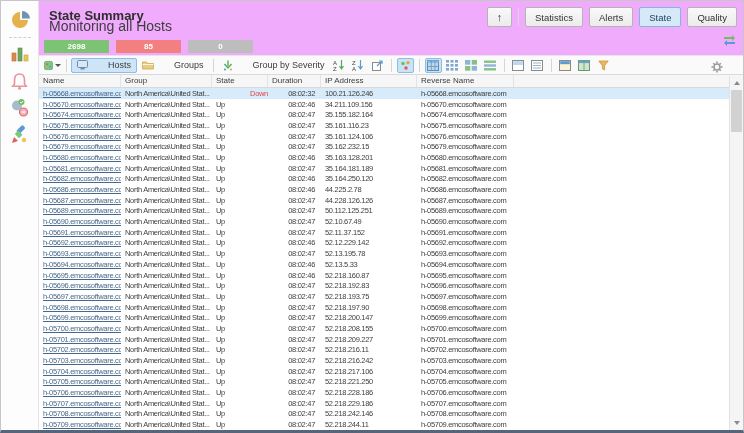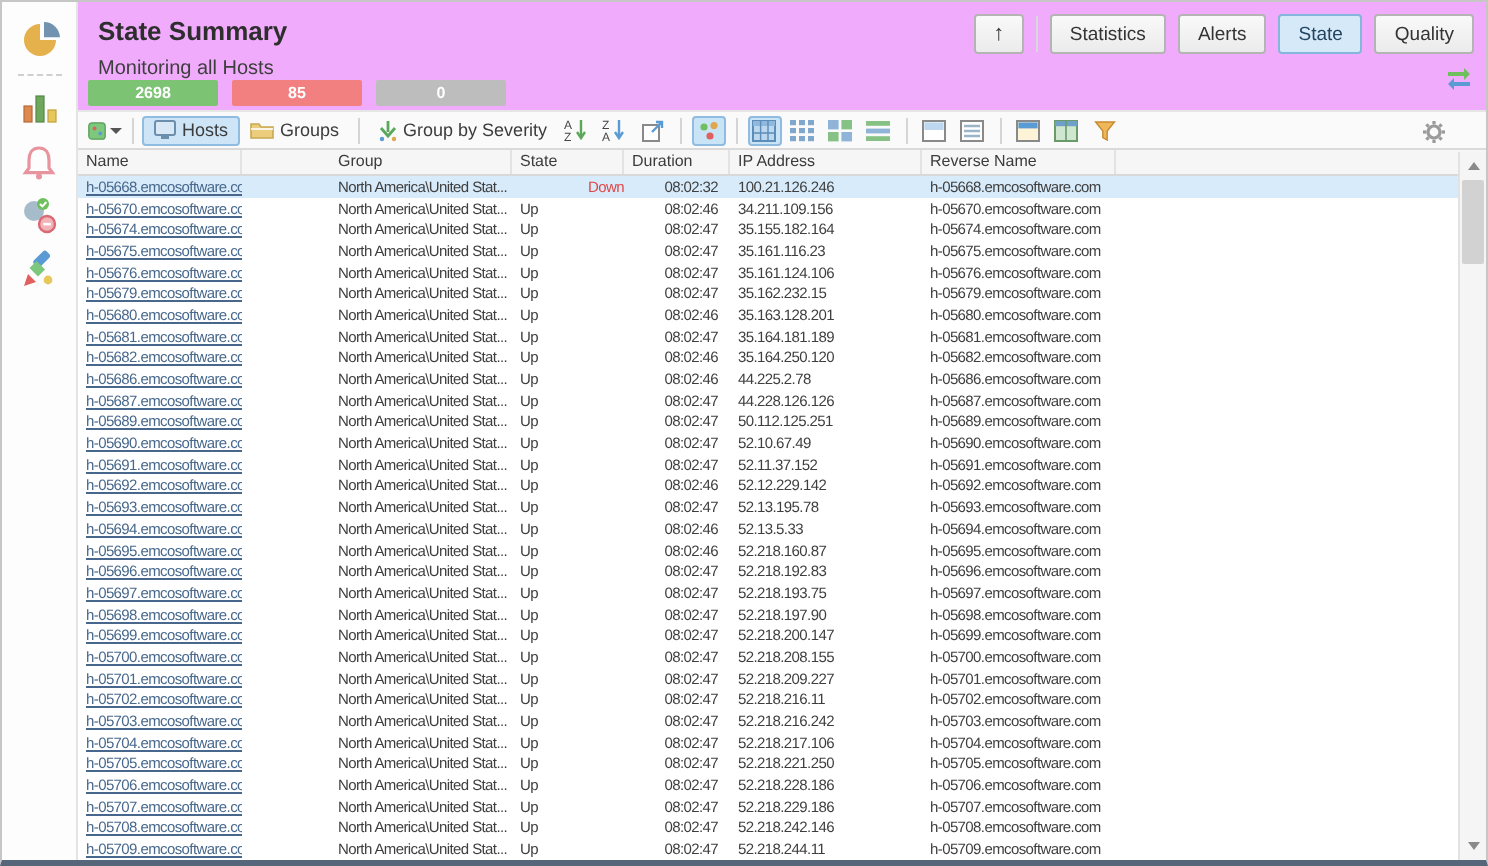--- a/index.html
+++ b/index.html
@@ -10,48 +10,48 @@
   .sidebar { width:38px; background:#fdfdfd; border-right:1px solid #e4e4e4; display:flex; flex-direction:column; align-items:center; padding-top:7px; flex:none; }
   .side-icon { width:24px; height:24px; display:flex; align-items:center; justify-content:center; margin-bottom:3px; cursor:pointer; }
   .side-divider { width:22px; border-top:1px dashed #cfcfcf; margin:2px 0 4px 0; }
 
   
   .main { flex:1; display:flex; flex-direction:column; position:relative; min-width:0; }
 
   
   .header { height:55px; background:#f0abfc; border-bottom:1px solid #e6e6e6; position:relative; flex:none; }
   .title { position:absolute; left:10px; top:7px; font-size:13px; font-weight:bold; color:#2e2e2e; }
-  .subtitle { position:absolute; left:10px; top:28px; font-size:10px; color:#3e3e3e; }
+  .subtitle { position:absolute; left:10px; top:17px; font-size:14px; color:#3e3e3e; }
   .badges { position:absolute; left:5px; top:39px; display:flex; gap:7px; }
   .badge { width:65px; height:13px; font-size:8px; font-weight:bold; color:#fff; text-align:center; line-height:13px; border-radius:1px; }
   .hdr-buttons { position:absolute; right:6px; top:6px; display:flex; align-items:center; gap:6px; }
   .btn { height:20px; padding:0 9px; font-size:9.5px; color:#333; background:linear-gradient(#f9f9f9,#ebebeb); border:1px solid #b4b4b4; border-radius:2px; display:flex; align-items:center; cursor:pointer; }
   .btn.up { width:25px; justify-content:center; font-size:11px; }
   .btn.active { background:#d5e9f8; border-color:#84b6dc; color:#24455f; }
   .hdr-sep { width:1px; height:18px; background:#d8d8d8; }
   .sync { position:absolute; right:7px; top:31px; width:13px; height:11px; cursor:pointer; }
 
   
   .toolbar { height:19px; background:#fafafa; border-bottom:1px solid #dadada; display:flex; align-items:center; padding-left:4px; flex:none; position:relative; }
   .tb-sep { width:1px; height:13px; background:#d5d5d5; margin:0 4px; flex:none; }
   .tb-icon { width:17px; height:15px; display:flex; align-items:center; justify-content:center; border-radius:2px; margin:0 1px; cursor:pointer; flex:none; }
   .tb-icon.active { background:#c9e3f7; border:1px solid #8fbce0; }
-  .tb-btn { height:15px; display:flex; align-items:center; gap:3px; padding:0 5px; border-radius:2px; font-size:9px; color:#3c3c3c; cursor:pointer; flex:none; }
+  .tb-btn { height:15px; display:flex; align-items:center; gap:20px; padding:0 5px; border-radius:2px; font-size:9px; color:#3c3c3c; cursor:pointer; flex:none; }
   .tb-btn.active { background:#cde5f7; border:1px solid #8fbce0; }
   .caret { width:0; height:0; border-left:3px solid transparent; border-right:3px solid transparent; border-top:3px solid #555; margin-left:2px; }
   .gear { position:absolute; right:20px; top:3px; cursor:pointer; }
 
   
   .thead { height:13px; background:#f6f6f6; border-bottom:1px solid #d9d9d9; display:flex; flex:none; }
   .th { font-size:8px; color:#3c3c3c; padding:1px 0 0 4px; border-right:1px solid #e3e3e3; white-space:nowrap; overflow:hidden; }
   .tbody { flex:1; display:flex; flex-direction:column; overflow:hidden; background:#fff; }
   .tr { flex:1; display:flex; align-items:center; cursor:pointer; }
   .tr.selected { background:#d7ebfa; }
   .td { font-size:7.5px; letter-spacing:-0.3px; color:#3e3e3e; padding-left:4px; white-space:nowrap; overflow:hidden; flex:none; }
-  .c-name { width:82px; } .c-group { width:91px;margin-left:44px; } .c-state { width:56px; }
+  .c-name { width:82px; } .c-group { width:91px; } .c-state { width:56px; }
   .c-dur { width:53px; text-align:right; padding-right:6px; padding-left:0; }
   .c-ip { width:96px; } .c-rev { width:97px; }
   a.c-name { color:#47688c; text-decoration:underline; }
   .state-down { color:#e04848;text-align:right; }
 
   
   .scrollbar { position:absolute; right:0; top:75px; bottom:0; width:14px; background:#f5f5f5; border-left:1px solid #e2e2e2; }
   .sb-arrow { position:absolute; left:4px; width:0; height:0; border-left:3px solid transparent; border-right:3px solid transparent; }
   .sb-up { top:5px; border-bottom:4px solid #8a8a8a; }
   .sb-down { bottom:5px; border-top:4px solid #8a8a8a; }

